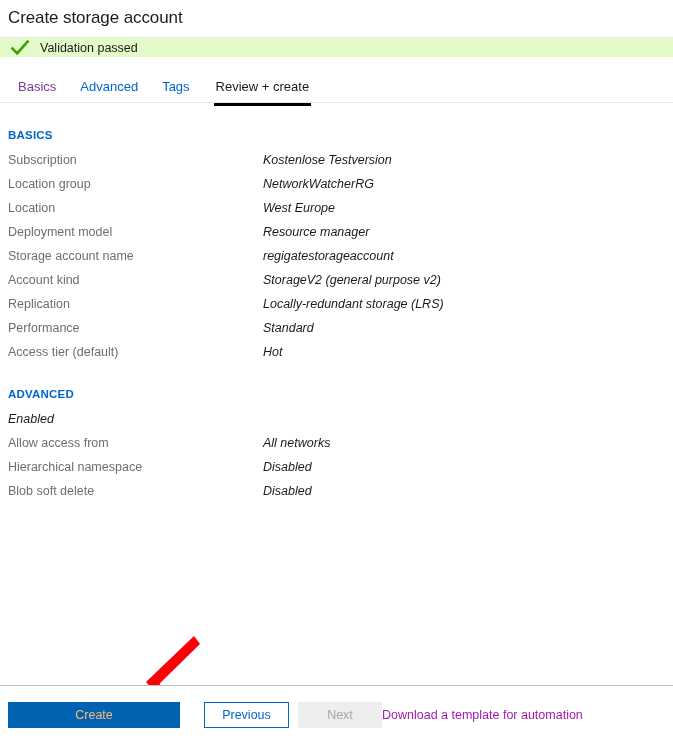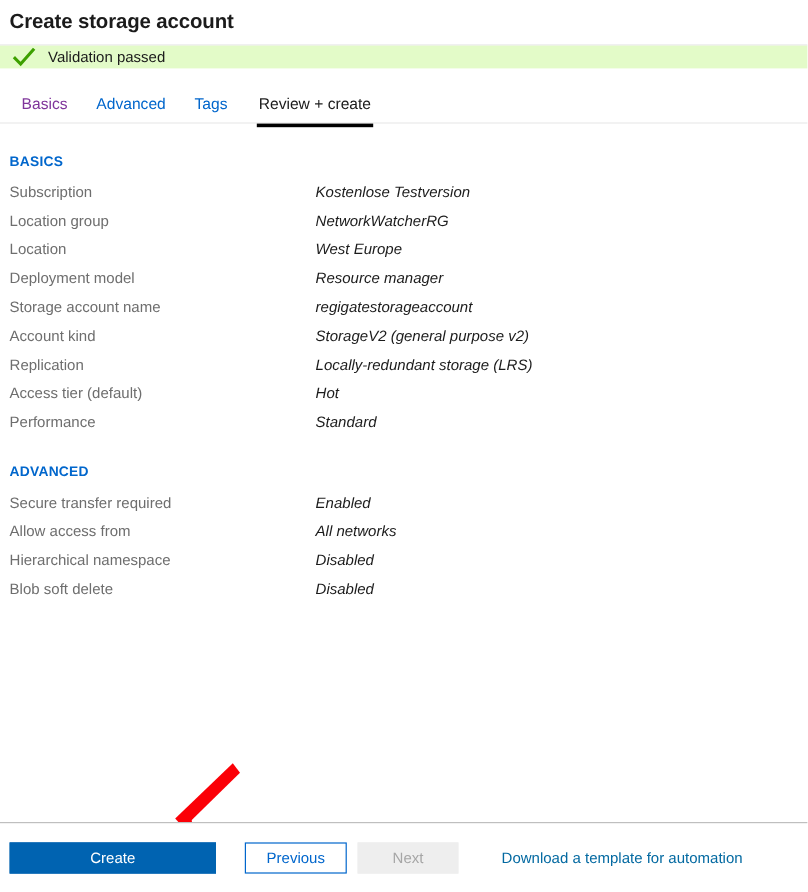--- a/index.html
+++ b/index.html
@@ -19,21 +19,21 @@
   
   .page-header {
     height: 37px;
     padding: 0 8px;
     display: flex;
     align-items: flex-end;
     box-sizing: border-box;
   }
   .page-title {
     font-size: 17px;
-    font-weight: bold;
+    font-weight: normal;
     color: #1b1b1b;
     line-height: 20px;
     letter-spacing: -0.1px;
     position: relative;
     top: -9px;
   }
   .header-rule {
     height: 1px;
     background: #e6e6e6;
     width: 100%;
@@ -156,42 +156,41 @@
     box-sizing: border-box;
     display: inline-flex;
     align-items: center;
     justify-content: center;
     cursor: pointer;
     padding: 0;
   }
   .btn-create {
     width: 172px;
     background: #0063b1;
-    color: #ffffff;
+    color: #fdba74;
     border-color: #0063b1;
   }
   .btn-previous {
     width: 85px;
     background: #ffffff;
     color: #0066cc;
     border: 1px solid #0066cc;
     margin-left: 24px;
   }
   .btn-next {
     width: 84px;
     background: #eeeeee;
     color: #a6a6a6;
     border-color: #eeeeee;
     margin-left: 9px;
     cursor: default;
   }
   .footer-link {
     font-size: 12.5px;
-    color: #0369a1;
-    margin-left: 36px;
+    color: #a21caf;
     cursor: pointer;
     text-decoration: none;
   }
 
   
   .annotation-arrow {
     position: absolute;
     left: 118px;
     top: 628px;
     width: 90px;
@@ -251,34 +250,33 @@
     </div>
     <div class="kv-row">
       <div class="kv-label">Account kind</div>
       <div class="kv-value">StorageV2 (general purpose v2)</div>
     </div>
     <div class="kv-row">
       <div class="kv-label">Replication</div>
       <div class="kv-value">Locally-redundant storage (LRS)</div>
     </div>
     <div class="kv-row">
+      <div class="kv-label">Performance</div>
+      <div class="kv-value">Standard</div>
+    </div>
+    <div class="kv-row">
       <div class="kv-label">Access tier (default)</div>
       <div class="kv-value">Hot</div>
     </div>
-    <div class="kv-row">
-      <div class="kv-label">Performance</div>
-      <div class="kv-value">Standard</div>
-    </div>
   </div>
 
   <div class="section">
     <div class="section-title">ADVANCED</div>
 
     <div class="kv-row">
-      <div class="kv-label">Secure transfer required</div>
       <div class="kv-value">Enabled</div>
     </div>
     <div class="kv-row">
       <div class="kv-label">Allow access from</div>
       <div class="kv-value">All networks</div>
     </div>
     <div class="kv-row">
       <div class="kv-label">Hierarchical namespace</div>
       <div class="kv-value">Disabled</div>
     </div>

